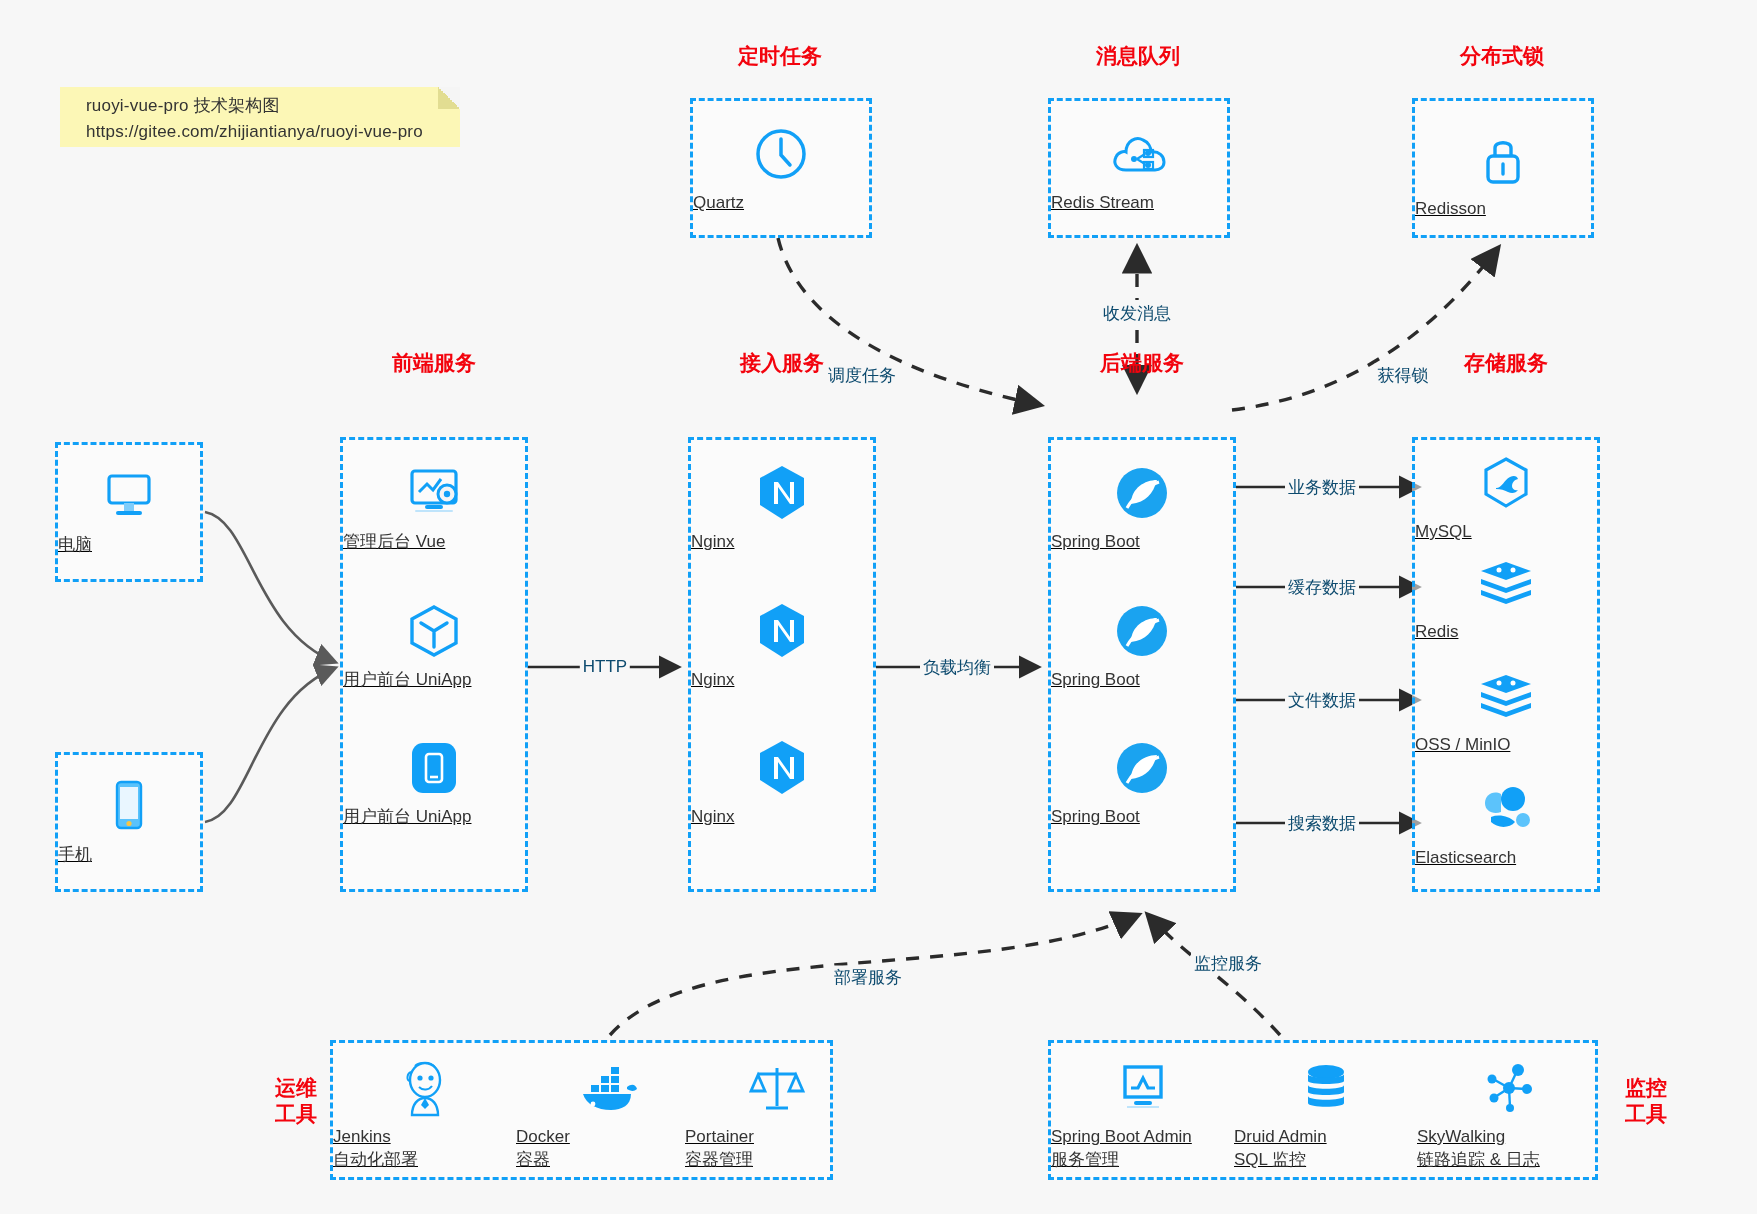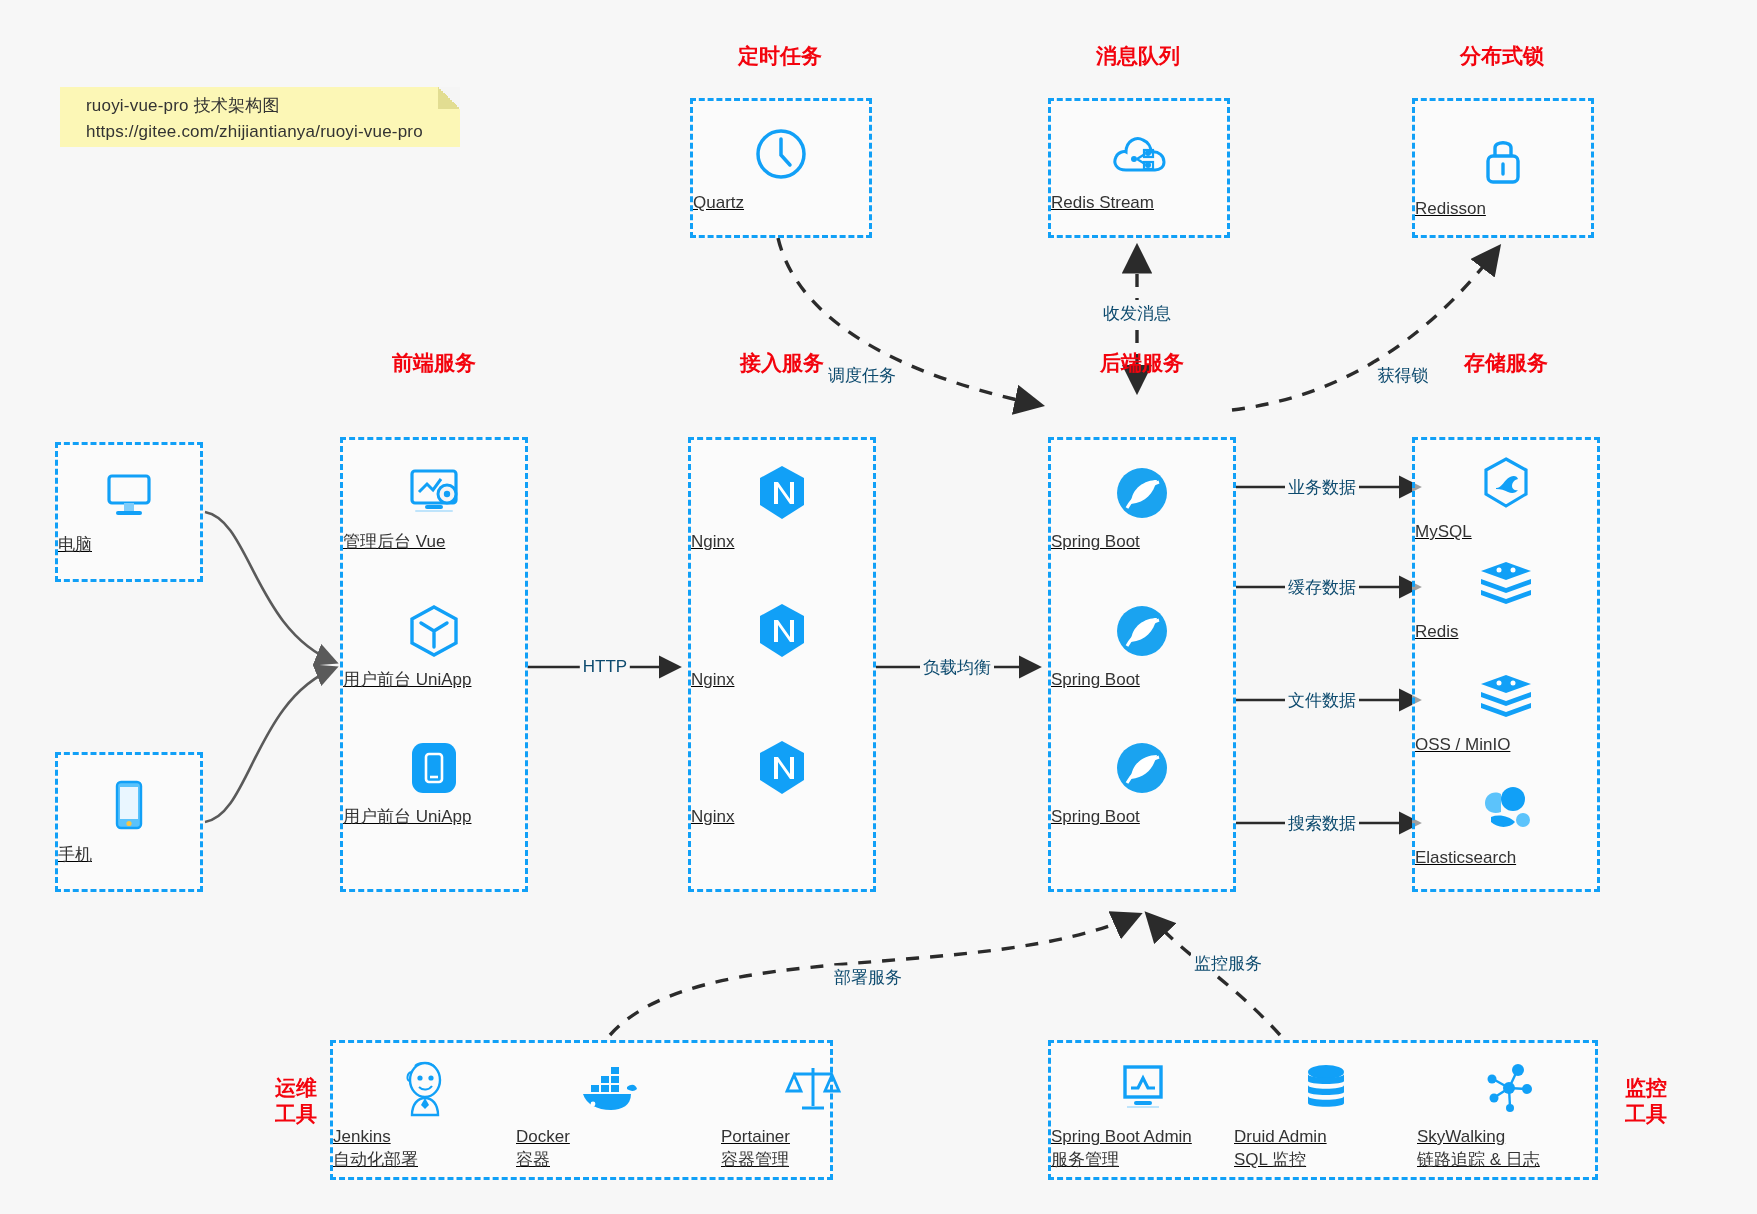--- a/index.html
+++ b/index.html
@@ -359,21 +359,21 @@
             <rect x="34" y="4" width="8" height="7"></rect>
             <path d="M6 31 L54 31 C54 42 45 47 34 47 C20 47 9 41 6 31 Z"></path>
             <path d="M50 24 C55 20 59 22 60 26 C57 29 53 28 50 26 Z"></path>
           </g>
           <circle cx="16" cy="41" r="2.4" fill="#ffffff"></circle>
         </svg>
       </div>
       <div class="lbl">Docker</div>
       <div class="lbl2">容器</div>
     </div>
-    <div class="cell" style="top:14px;left:388px;width:183px">
+    <div class="cell" style="top:14px;left:352px;width:183px">
       <div class="ico">
         <svg width="58" height="52" viewBox="0 0 58 52">
           <line x1="29" y1="6" x2="29" y2="44" stroke="#11a0f7" stroke-width="3"></line>
           <line x1="10" y1="12" x2="48" y2="12" stroke="#11a0f7" stroke-width="3"></line>
           <line x1="18" y1="46" x2="40" y2="46" stroke="#11a0f7" stroke-width="3"></line>
           <path d="M3 29 L10 13 L17 29 Z" fill="none" stroke="#11a0f7" stroke-width="2.8"></path>
           <path d="M41 29 L48 13 L55 29 Z" fill="none" stroke="#11a0f7" stroke-width="2.8"></path>
         </svg>
       </div>
       <div class="lbl">Portainer</div>

